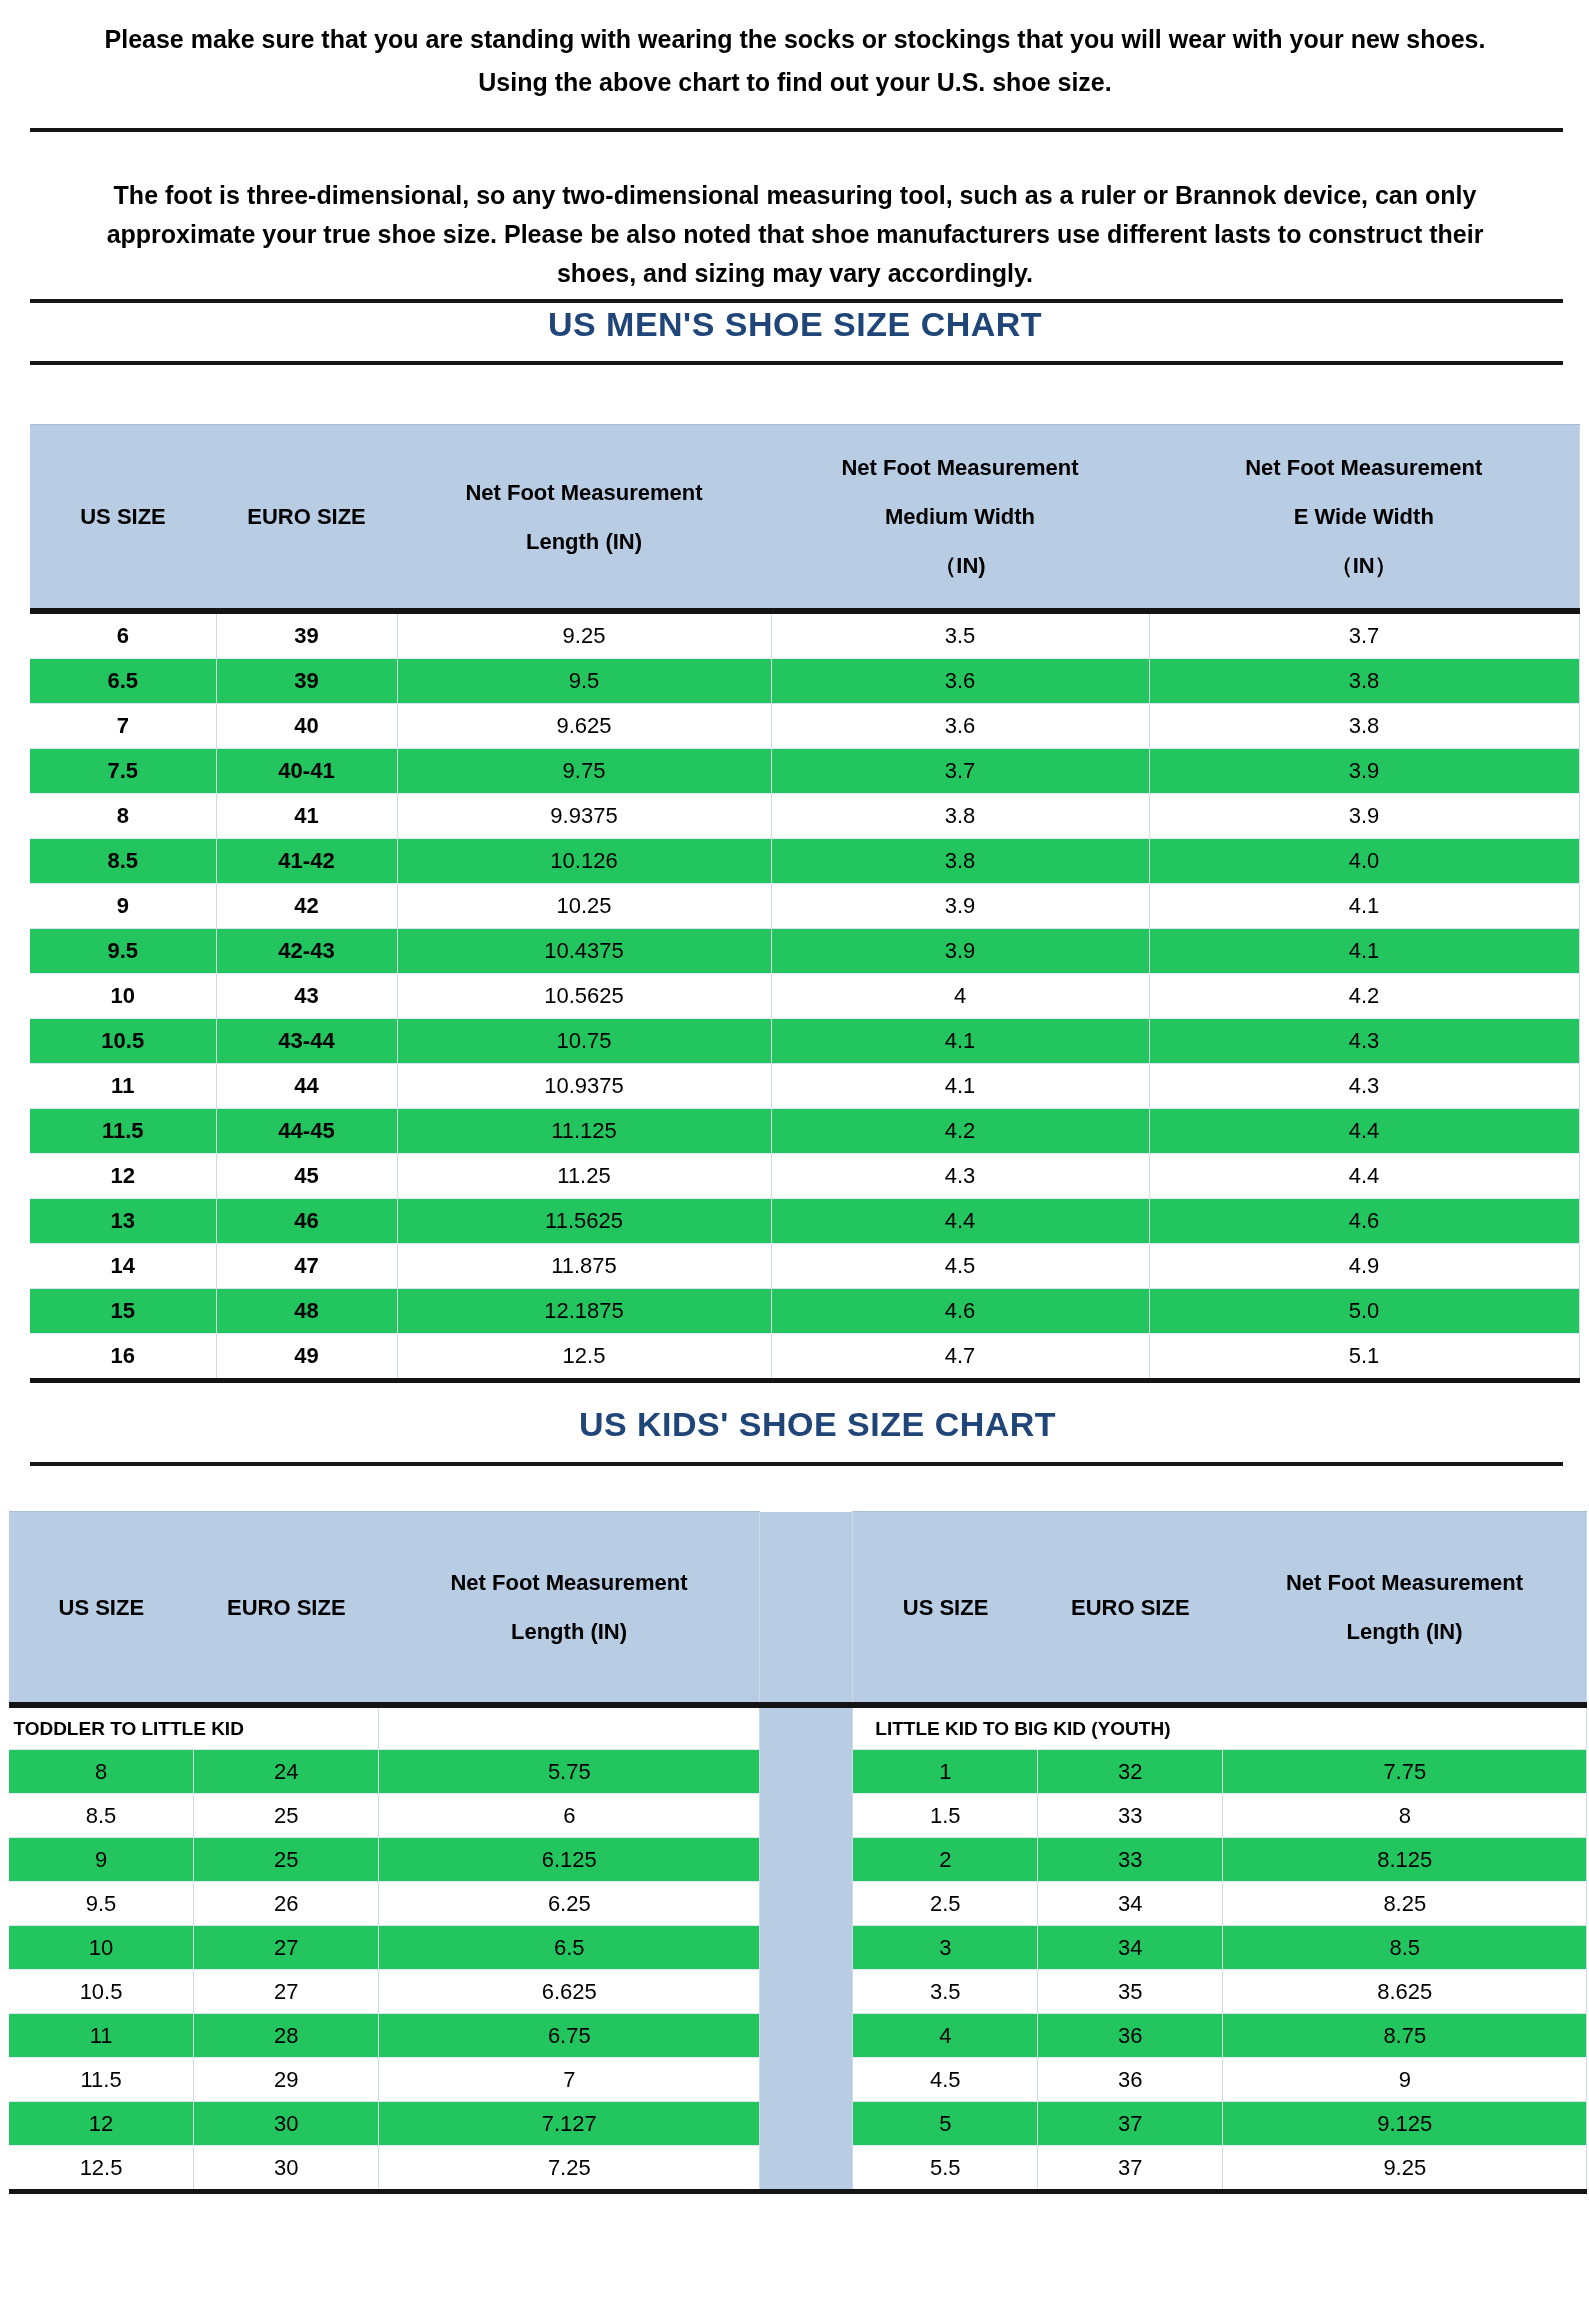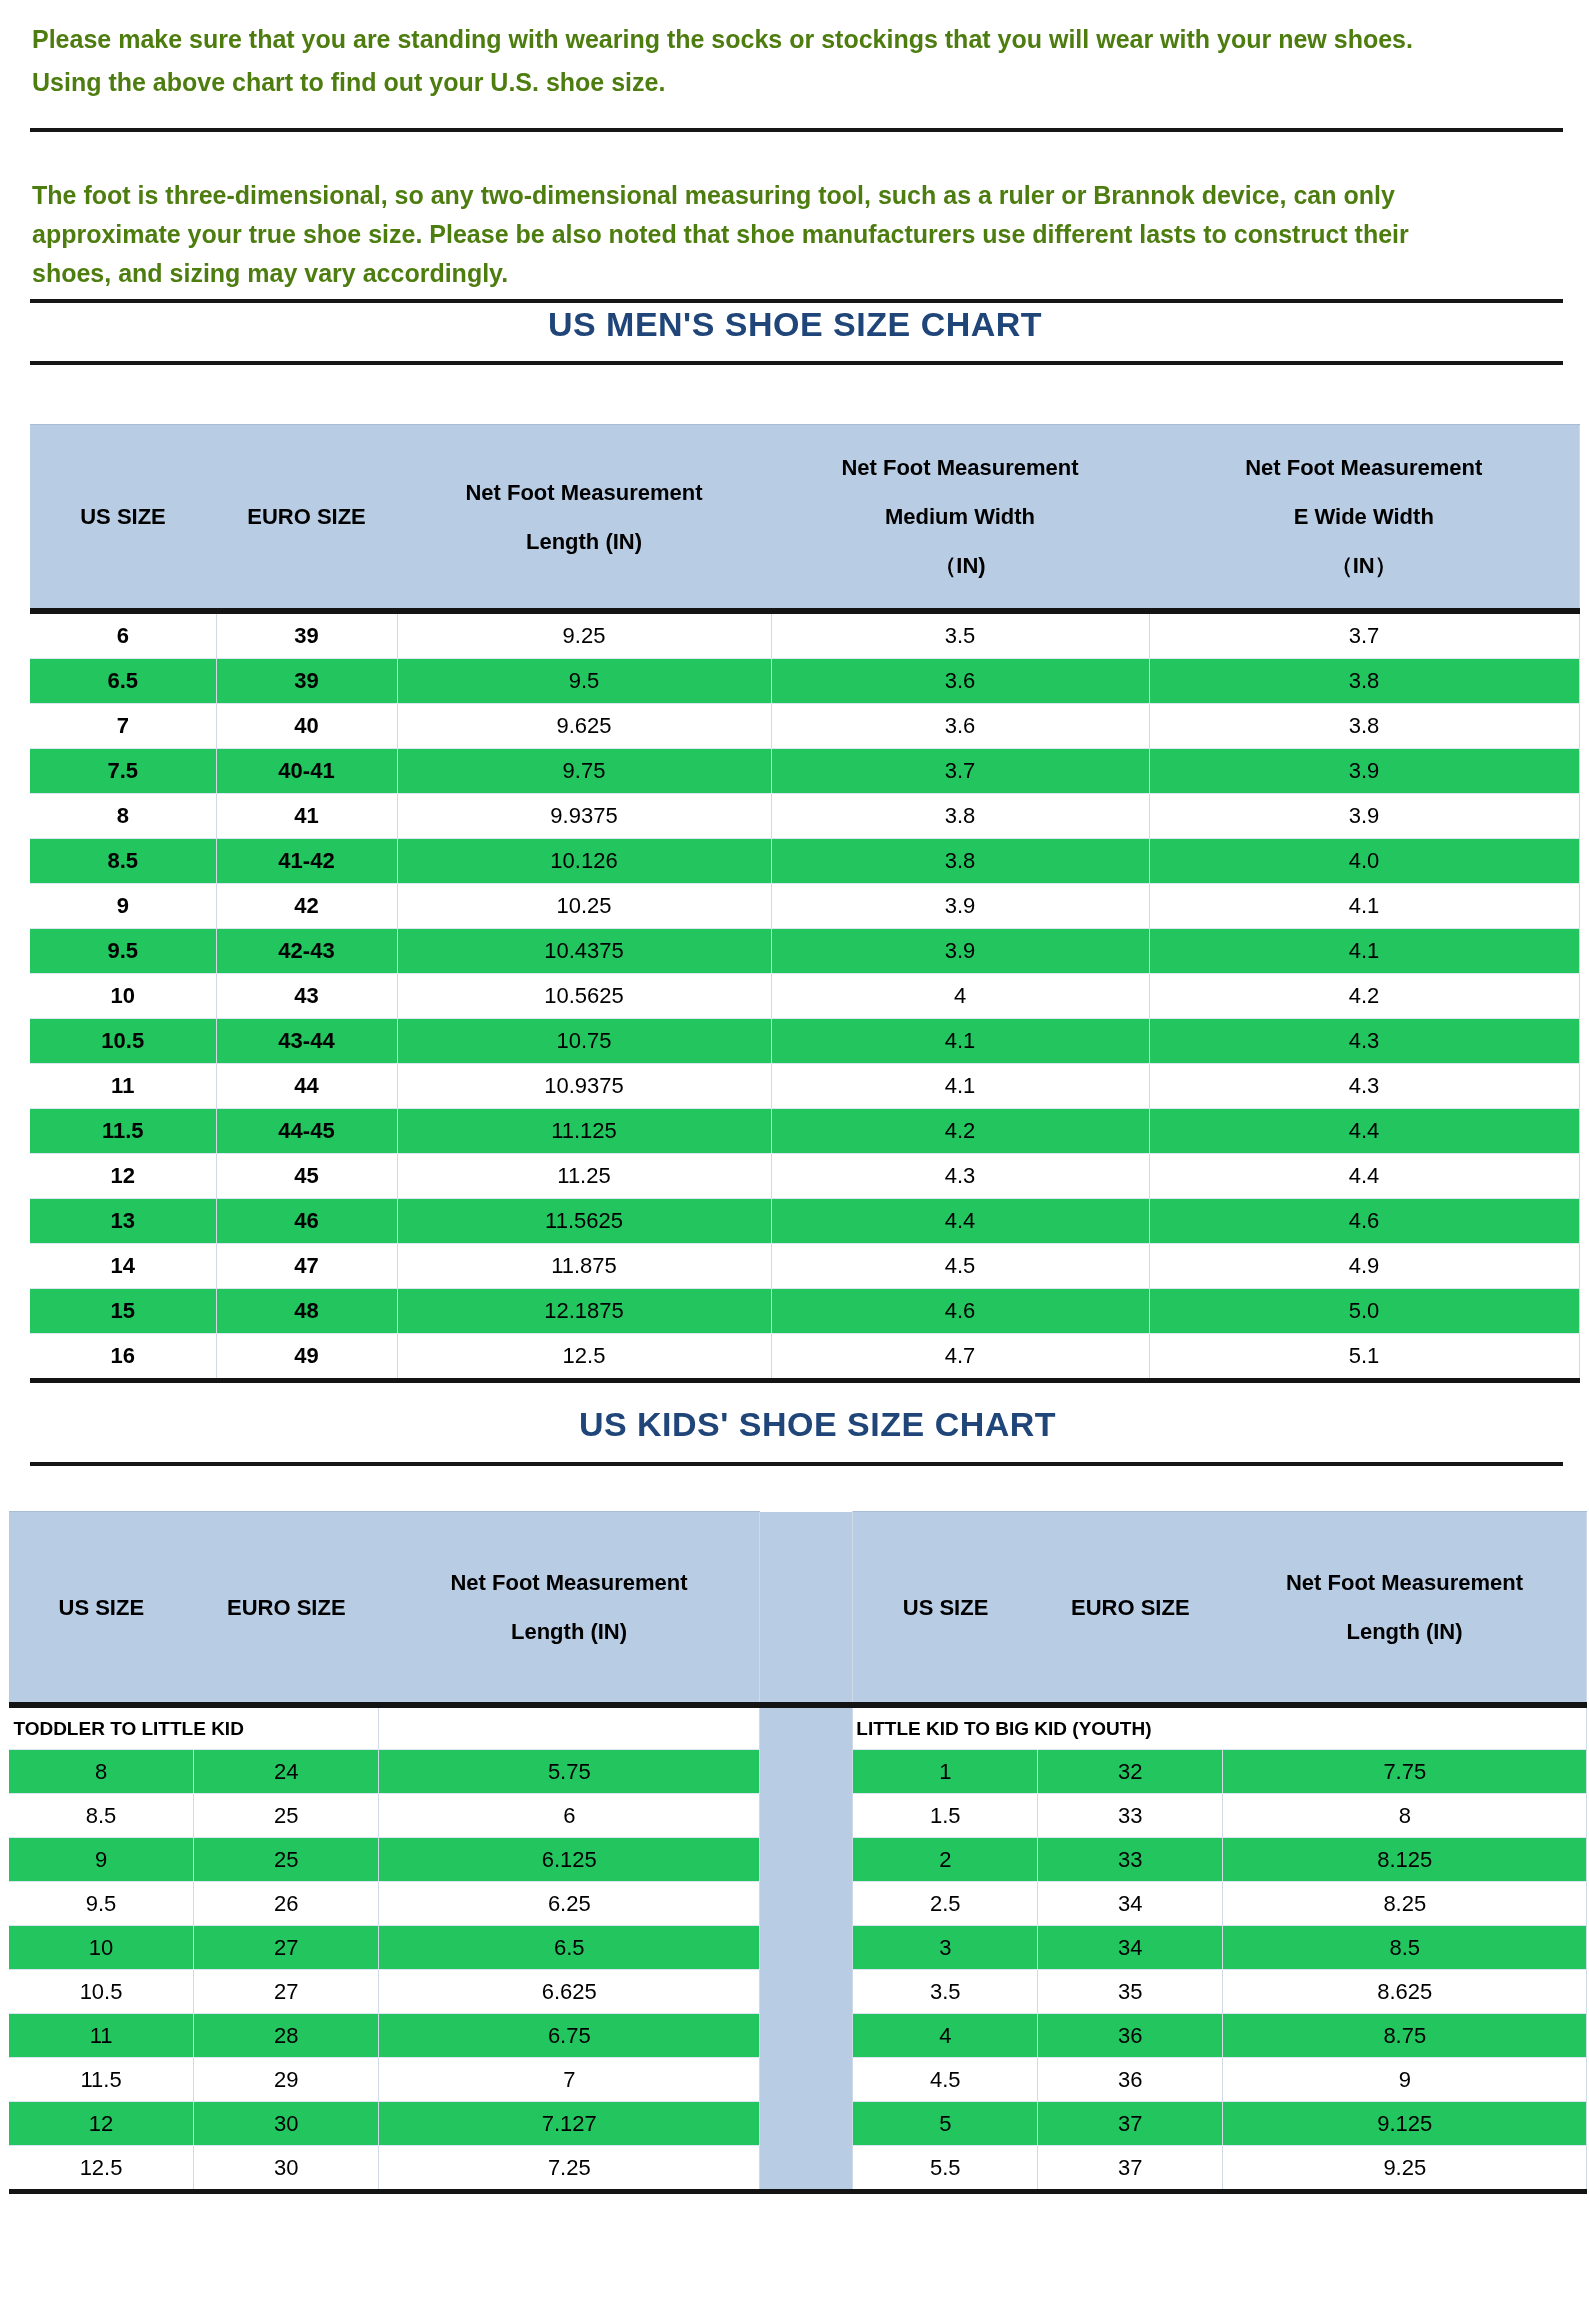--- a/index.html
+++ b/index.html
@@ -4,21 +4,21 @@
 <style>
   html,body{margin:0;padding:0;background:#ffffff;}
   .page{
     position:relative;
     width:1590px;height:2588px;
     background:#fff;
     font-family:"Liberation Sans", sans-serif;
     overflow:hidden;
   }
   
-  .para{color:#4d7c0f;font-weight:bold;}
+  .para{color:#000000;font-weight:bold;text-align:center;}
   .para1{padding-top:17.5px;margin:0 32px;font-size:25px;line-height:43px;}
   .para2{margin:44px 32px 0;font-size:25px;line-height:39px;}
   
   .rule{height:4.2px;background:#161616;margin-left:30px;margin-right:27px;}
   .rule1{margin-top:24px;}
   .rule2{margin-top:6.5px;}
   .rule3{margin-top:15.7px;}
   .rule4{margin-top:16.6px;}
   
   .chart-title{color:#1f4579;font-weight:bold;font-size:34px;line-height:42px;text-align:center;letter-spacing:0.5px;}
@@ -50,21 +50,21 @@
   .mens td:last-child,.mens thead th:last-child{border-right:0.9px solid rgba(150,170,200,0.45);}
   
   .kids{margin:45px 0 0 8.8px;width:1578px;}
   .kids thead th{height:190px;}
   .kids td{height:43px;}
   .kids tr.label-row td{
     height:41px;background:#fff;font-weight:bold;font-size:19px;text-align:left;
     border-top:none;border-bottom:none;
   }
   .kids .label-left{padding-left:4.6px;}
-  .kids .label-right{padding-left:3px;}
+  .kids .label-right{padding-left:22px;}
   .kids .strip,
   .kids tr td.strip{
     background:#b8cce4;
     border-left:0.9px solid rgba(150,170,200,0.45);
     border-right:0.9px solid rgba(150,170,200,0.45);
     border-top:none;border-bottom:none;
   }
   .kids thead th.strip{border-bottom:6.5px solid #141414;}
   .kids tbody tr:last-child td{border-bottom:5.5px solid #141414;}
   .kids td:last-child,.kids thead th:last-child{border-right:0.9px solid rgba(150,170,200,0.45);}

